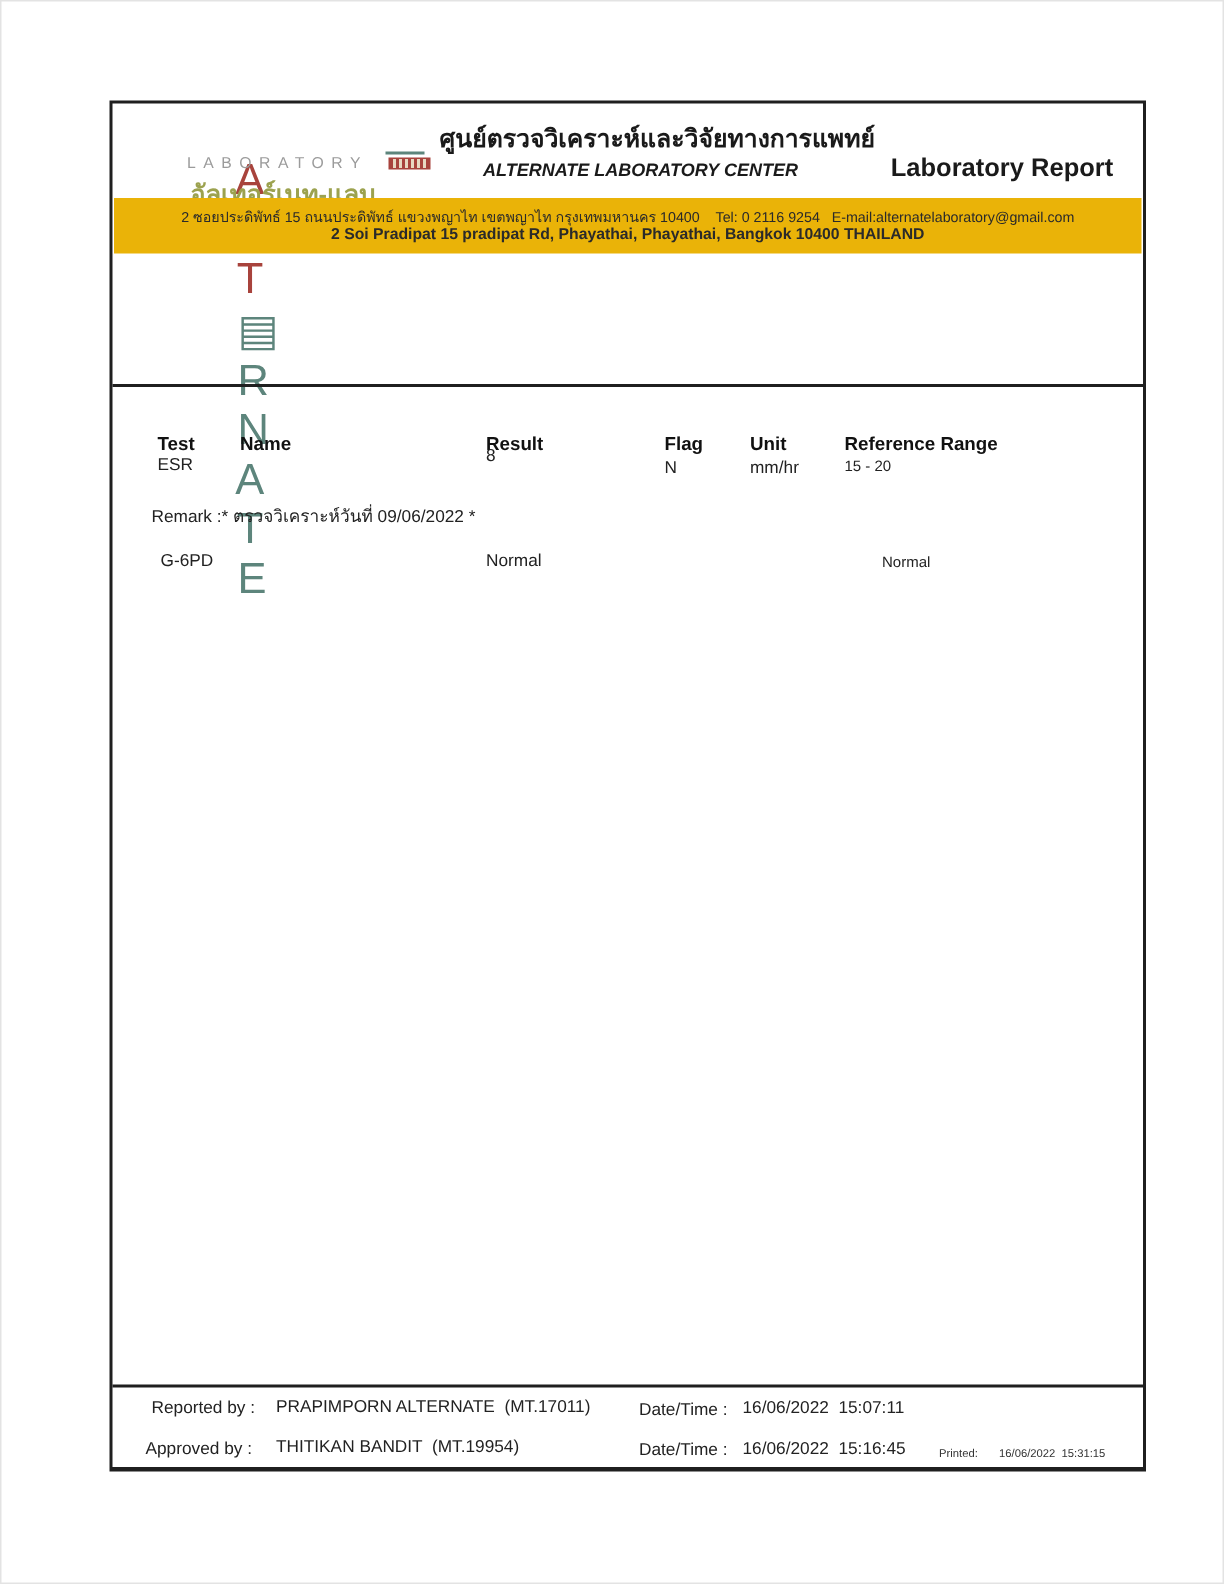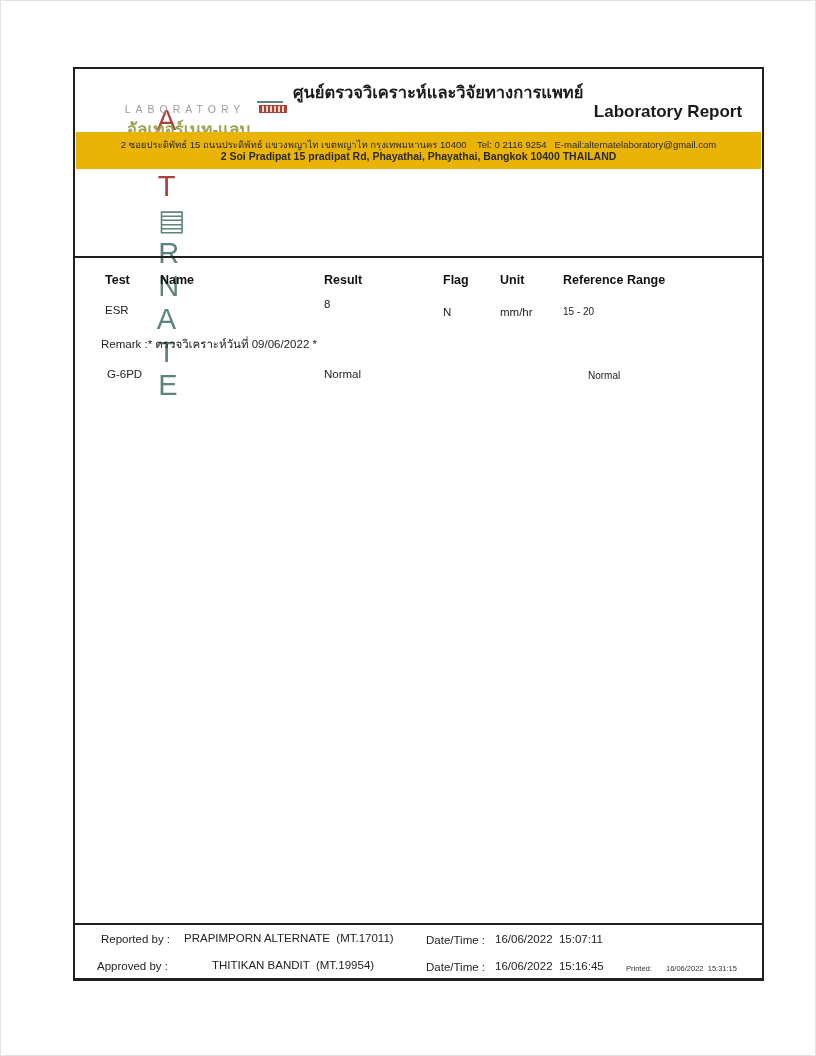--- a/index.html
+++ b/index.html
@@ -28,21 +28,21 @@
   .center-en{left:218px;top:37px;width:268px;text-align:center;font-size:12px;font-weight:bold;font-style:italic;}
   .report-title{left:513px;top:33px;width:160px;text-align:center;font-size:17px;font-weight:bold;}
   
   .addr-band{position:absolute;left:1px;right:1px;top:63px;height:37px;background:#eab308;}
   .addr-thai{left:0;right:0;top:5px;text-align:center;font-size:9.5px;color:#2a2a2a;}
   .addr-en{left:0;right:0;top:18px;text-align:center;font-size:10.5px;font-weight:bold;color:#2a2a2a;}
   
   .rule-top{position:absolute;left:0;right:0;top:187px;height:2px;background:#1f1f1f;}
   .rule-footer{position:absolute;left:0;right:0;top:854px;height:2px;background:#1f1f1f;}
   
-  .th{font-size:12.5px;font-weight:600;color:#111;}
+  .th{font-size:12.5px;font-weight:600;color:#111;margin-top:16px;}
   .td{font-size:11.5px;color:#222;}
   .td-sm{font-size:10px;color:#222;}
   .c-test{left:30px;}
   .c-name{left:75px;padding-left:10px;}
   .c-result{left:249px;}
   .c-flag{left:368px;}
   .c-unit{left:425px;}
   .c-ref{left:488px;}
   
   .ft{font-size:11.5px;color:#222;}
@@ -64,20 +64,21 @@
       <span class="lt">A</span>
       <span class="lt">T</span>
       <span class="lt">E</span>
     </div>
     <div class="logo-underline"></div>
     <div class="logo-ruler"></div>
     <div class="abs logo-sub">LABORATORY</div>
     <div class="abs center-thai">ศูนย์ตรวจวิเคราะห์และวิจัยทางการแพทย์</div>
 
     <div class="abs logo-thai">อัลเทอร์เนท-แลบ</div>
+    <div class="abs center-en">ALTERNATE LABORATORY CENTER</div>
     <div class="abs report-title">Laboratory Report</div>
 
     <div class="addr-band">
       <div class="abs addr-thai">2 ซอยประดิพัทธ์ 15 ถนนประดิพัทธ์ แขวงพญาไท เขตพญาไท กรุงเทพมหานคร 10400    Tel: 0 2116 9254   E-mail:alternatelaboratory@gmail.com</div>
       <div class="abs addr-en">2 Soi Pradipat 15 pradipat Rd, Phayathai, Phayathai, Bangkok 10400 THAILAND</div>
     </div>
 
     <div class="rule-top"></div>
 
     <div class="abs th c-test" style="top:204px;">Test</div>
@@ -104,20 +105,20 @@
     </div>
 
     <div class="rule-footer"></div>
 
     <div class="abs ft" style="left:26px;top:864px;">Reported by :</div>
     <div class="abs ft" style="left:109px;top:863px;">PRAPIMPORN ALTERNATE  (MT.17011)</div>
     <div class="abs ft" style="left:351px;top:865px;">Date/Time :</div>
     <div class="abs ft" style="left:420px;top:864px;">16/06/2022  15:07:11</div>
 
     <div class="abs ft" style="left:22px;top:891px;">Approved by :</div>
-    <div class="abs ft" style="left:109px;top:890px;margin-left:28px;">THITIKAN BANDIT  (MT.19954)</div>
+    <div class="abs ft" style="left:109px;top:890px;">THITIKAN BANDIT  (MT.19954)</div>
     <div class="abs ft" style="left:351px;top:892px;">Date/Time :</div>
     <div class="abs ft" style="left:420px;top:891px;">16/06/2022  15:16:45</div>
     <div class="abs ft-sm" style="left:551px;top:895px;">Printed:</div>
     <div class="abs ft-sm" style="left:591px;top:895px;">16/06/2022  15:31:15</div>
 
   </div>
 </div>
 
 </body></html>

